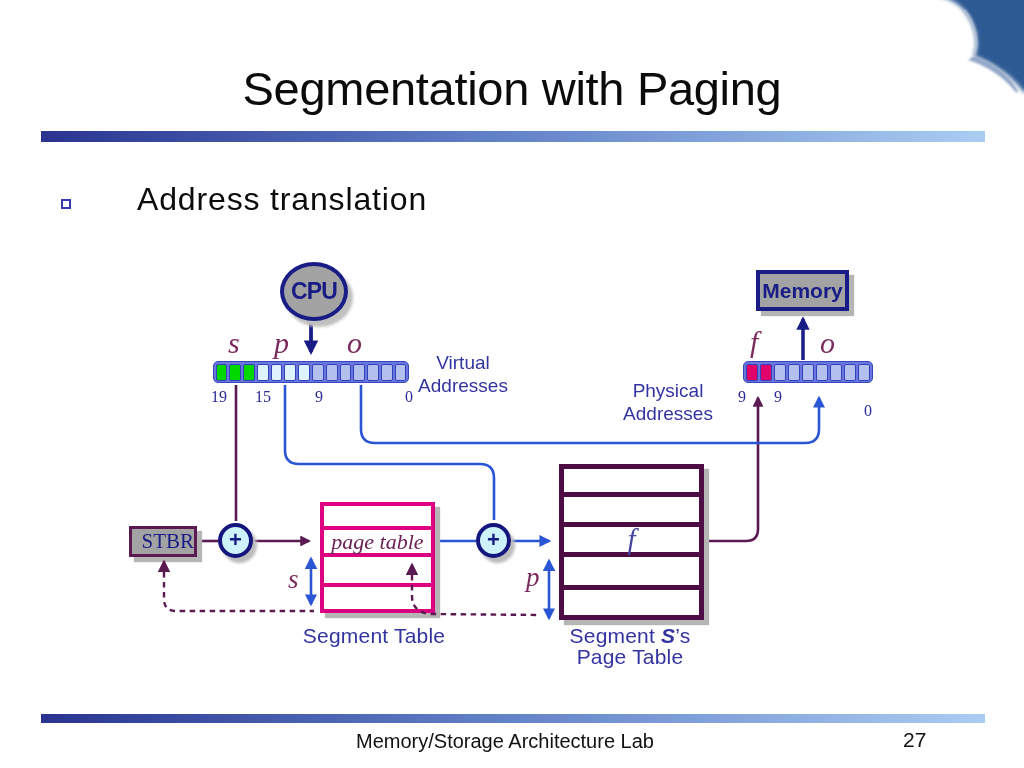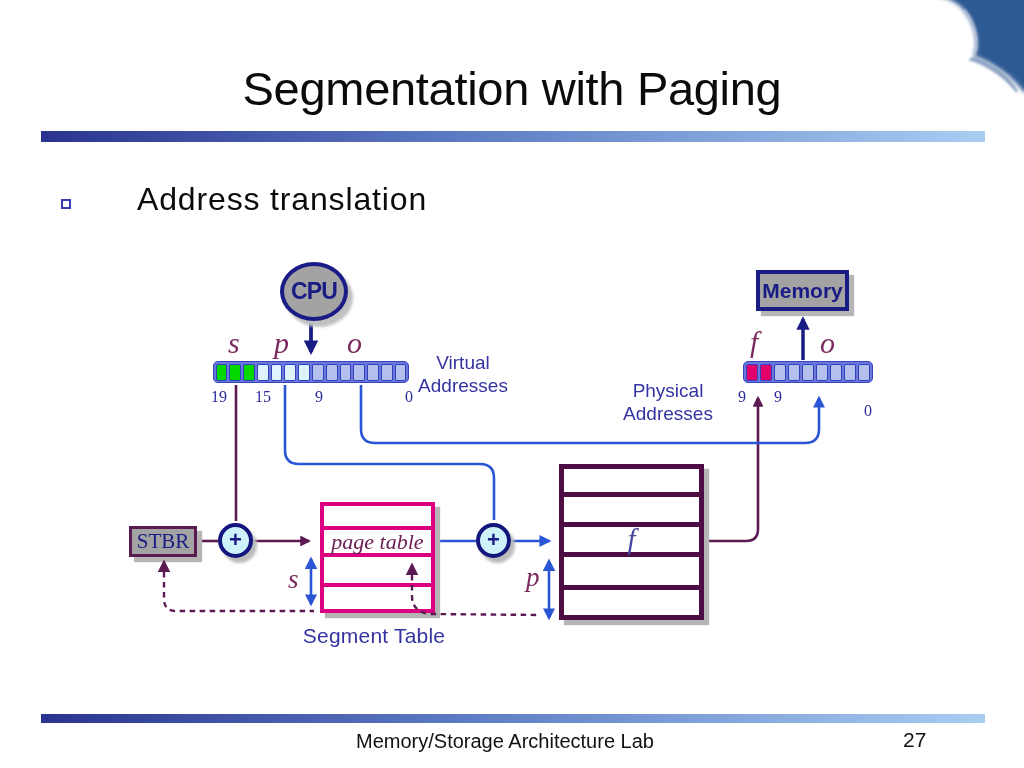--- a/index.html
+++ b/index.html
@@ -24,21 +24,21 @@
   .navy{color:#1a1c86;}
   .shadowbox{box-shadow:5px 5px 1px #b5b5b5;}
   .cream{background:#a3a3a3;}
 
   .cpu{left:280px;top:262px;width:60px;height:51px;border:4px solid #1a1c86;
        border-radius:50%;text-align:center;line-height:51px;
        font-size:23px;font-weight:bold;letter-spacing:-0.8px;box-shadow:5px 6px 3px #c0c0c0;}
   .membox{left:756px;top:270px;width:85px;height:33px;border:4px solid #1a1c86;
           text-align:center;line-height:33px;font-size:21px;font-weight:bold;}
   .stbr{left:129px;top:526px;width:62px;height:25px;border:3.5px solid #5b1a52;
-        text-align:center;line-height:25px;font-size:21px;
+        text-align:right;line-height:25px;font-size:21px;
         font-family:"Liberation Serif",serif;}
   .adder{width:27px;height:27px;border:4px solid #14167e;border-radius:50%;
          background:#cdf2f9;text-align:center;line-height:26px;
          font-size:22px;font-weight:bold;box-shadow:4px 5px 3px #bcbcbc;}
   .adder1{left:218px;top:523px;}
   .adder2{left:476px;top:523px;}
 
   
   .addrbar{height:17px;background:#6a77dd;border:1.5px solid #3744c0;border-radius:5px;
            padding:1.5px;display:flex;gap:2px;}
@@ -233,17 +233,21 @@
   <div class="abs pagetable shadowbox boxlayer">
     <div class="row q1"></div>
     <div class="row q2"></div>
     <div class="row q3">
       <span class="f-label">f</span>
     </div>
     <div class="row q4"></div>
     <div class="row q5"></div>
   </div>
   <div class="abs range-label" style="left:526px;top:564px;">p</div>
+  <div class="abs caption cap-right">
+    <div><span>Segment </span><span class="em">S</span><span>’s</span></div>
+    <div>Page Table</div>
+  </div>
 
   <div class="abs rule rule-bottom"></div>
   <div class="abs footer-text">Memory/Storage Architecture Lab</div>
   <div class="abs page-number">27</div>
 </div>
 
 </body></html>

